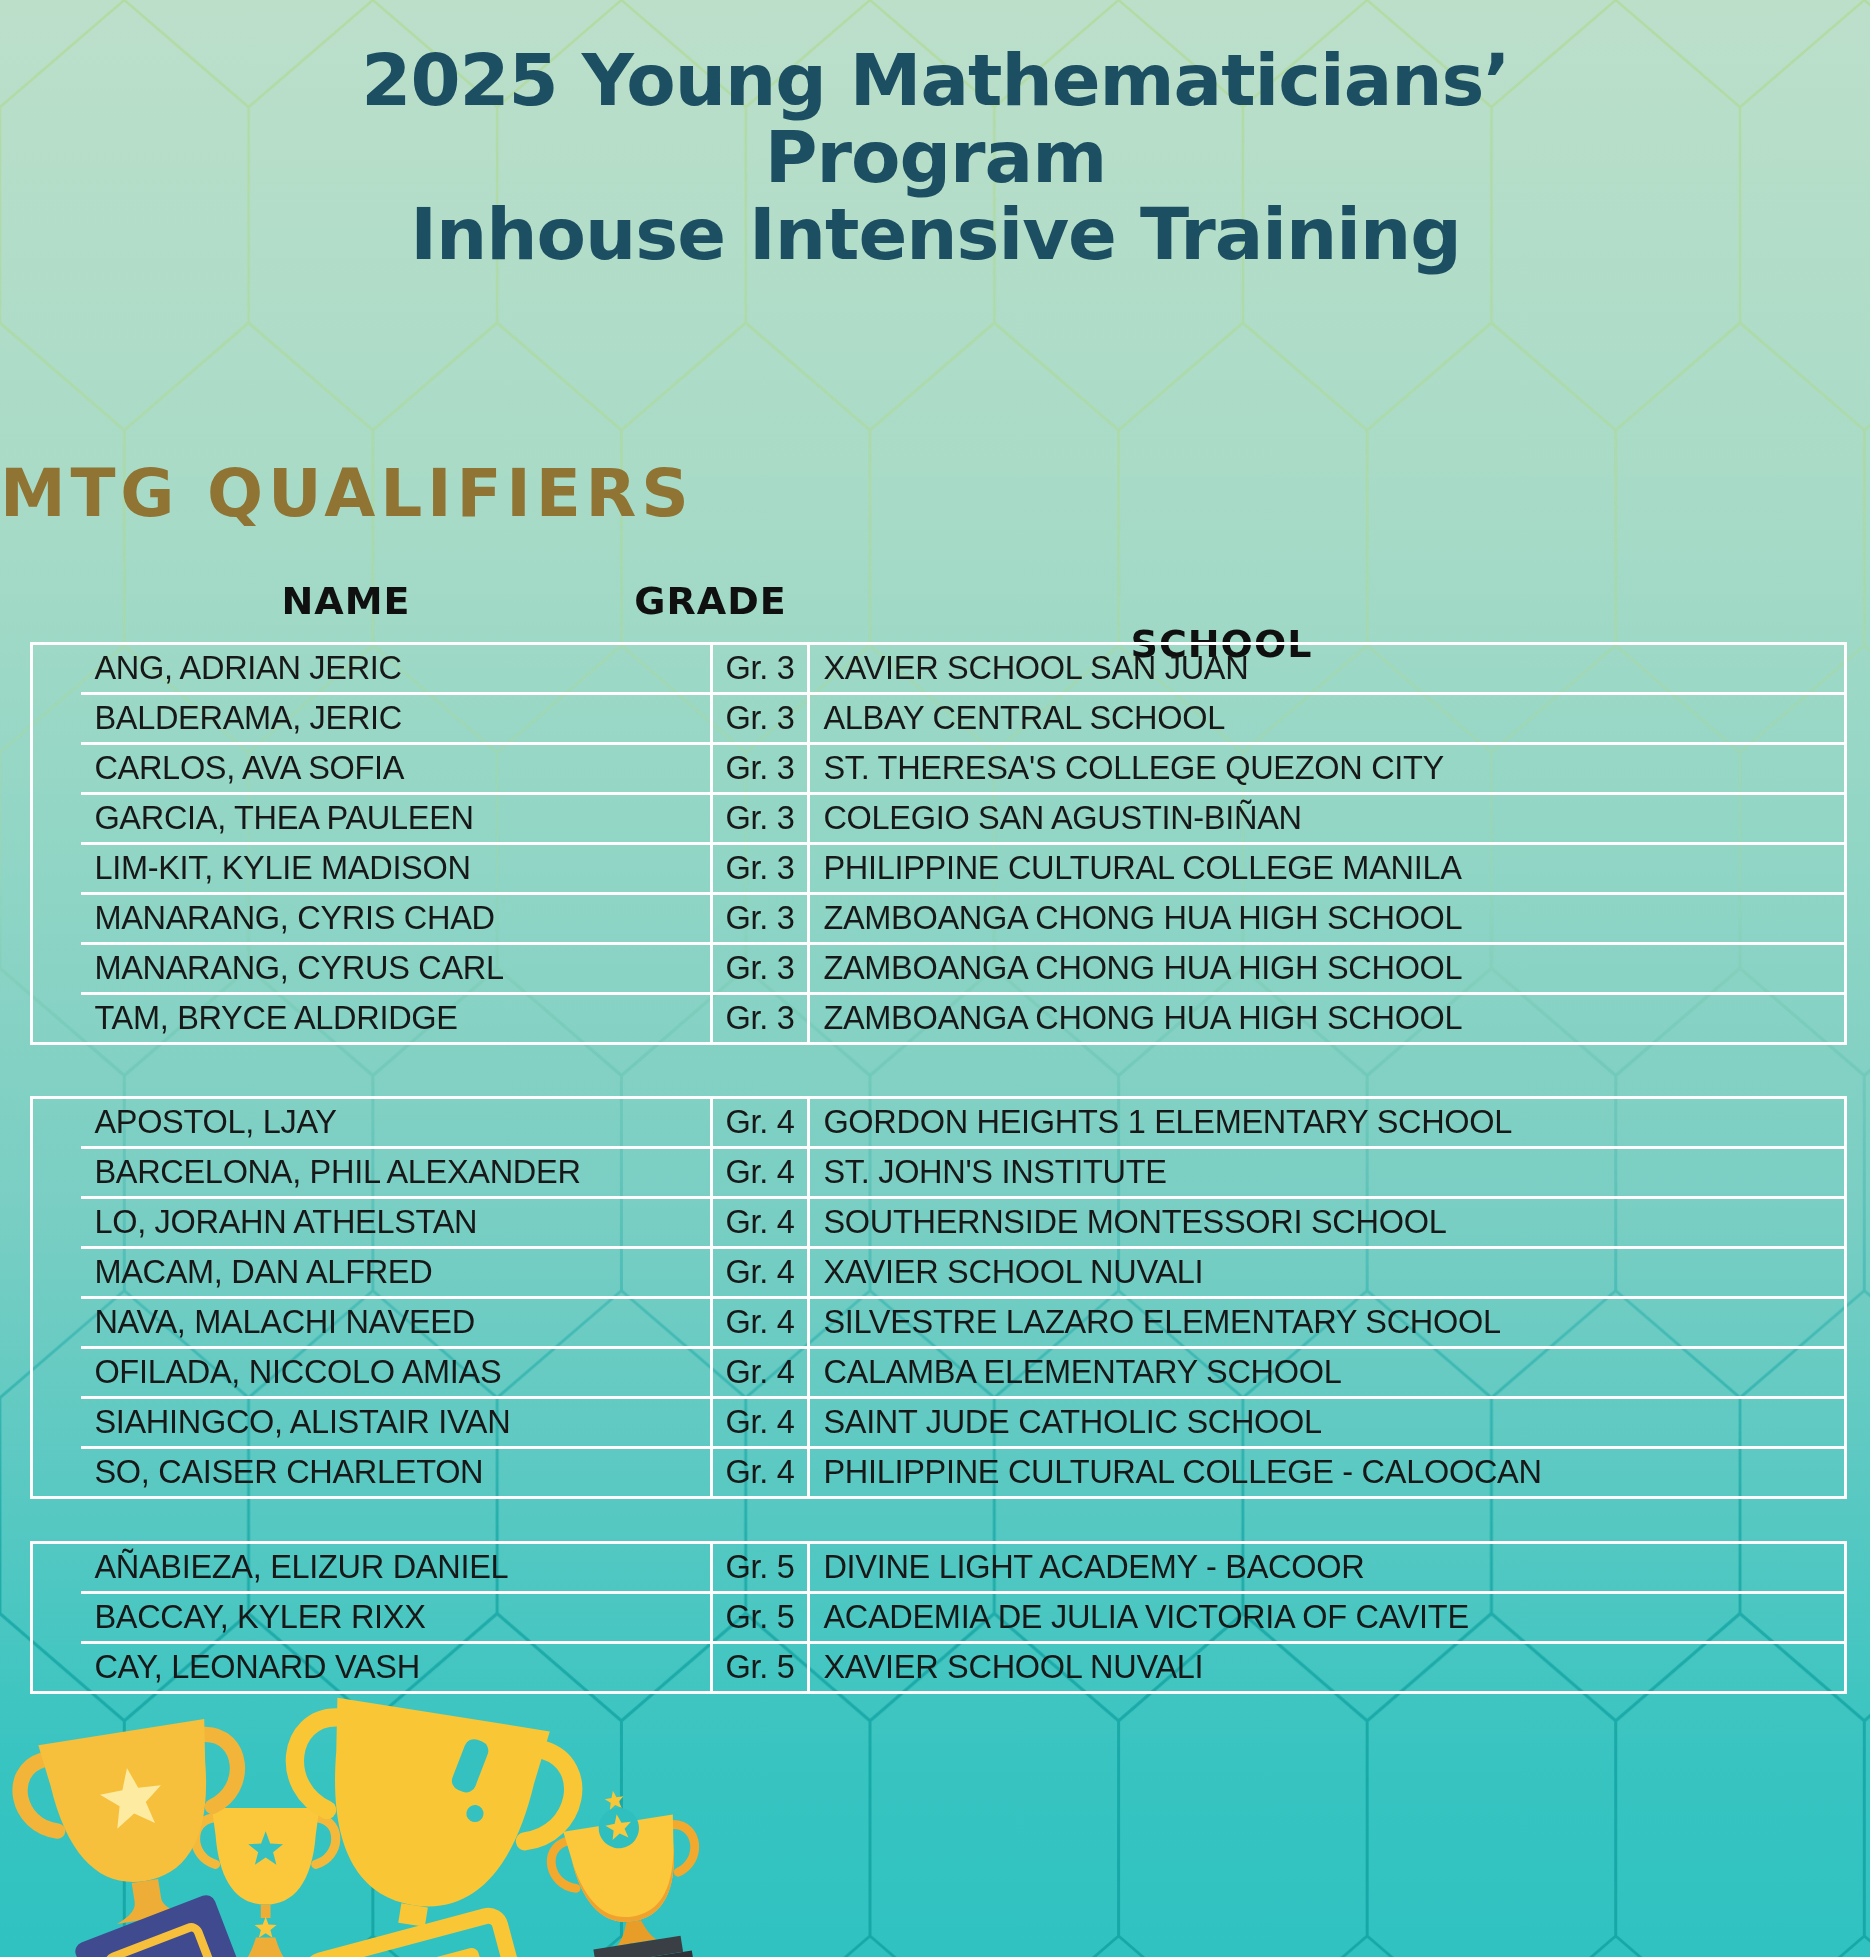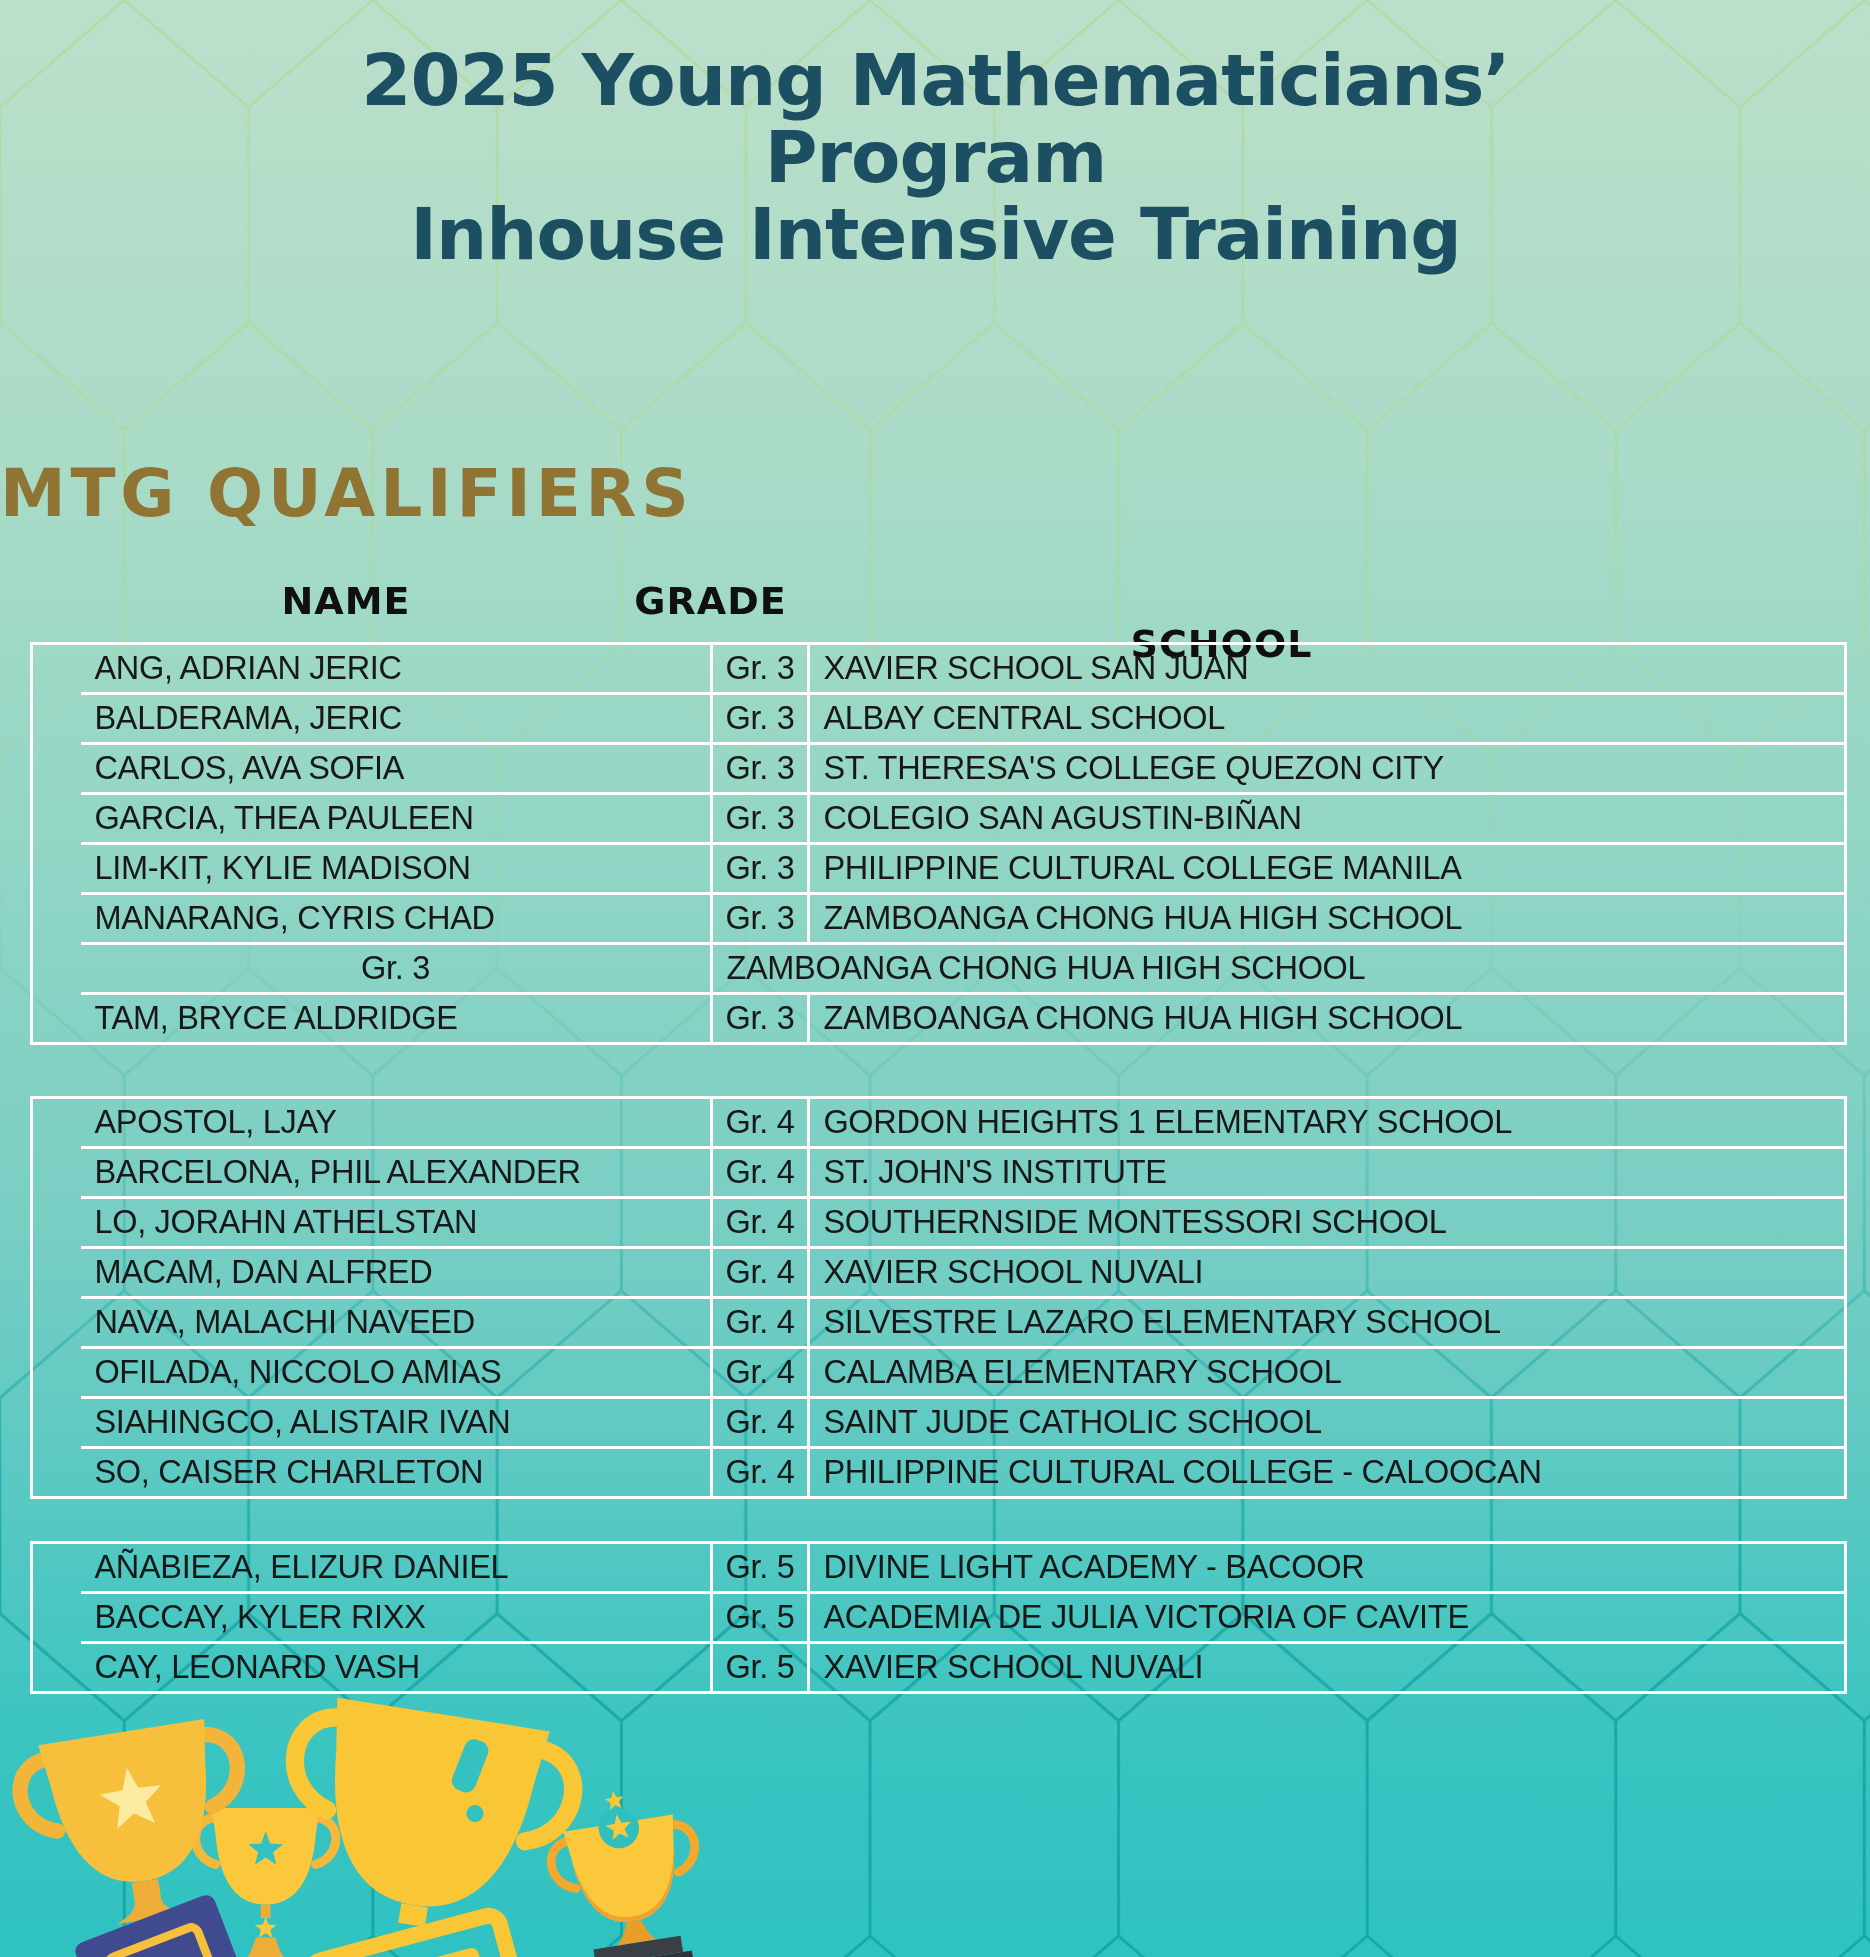--- a/index.html
+++ b/index.html
@@ -106,20 +106,21 @@
         <div class="tcell name">LIM-KIT, KYLIE MADISON</div>
         <div class="tcell grade">Gr. 3</div>
         <div class="tcell school">PHILIPPINE CULTURAL COLLEGE MANILA</div>
       </div>
       <div class="trow">
         <div class="tcell name">MANARANG, CYRIS CHAD</div>
         <div class="tcell grade">Gr. 3</div>
         <div class="tcell school">ZAMBOANGA CHONG HUA HIGH SCHOOL</div>
       </div>
       <div class="trow">
+        <div class="tcell name">MANARANG, CYRUS CARL</div>
         <div class="tcell grade">Gr. 3</div>
         <div class="tcell school">ZAMBOANGA CHONG HUA HIGH SCHOOL</div>
       </div>
       <div class="trow">
         <div class="tcell name">TAM, BRYCE ALDRIDGE</div>
         <div class="tcell grade">Gr. 3</div>
         <div class="tcell school">ZAMBOANGA CHONG HUA HIGH SCHOOL</div>
       </div>
     </div>
   <div class="tsection" style="top:1096px">

